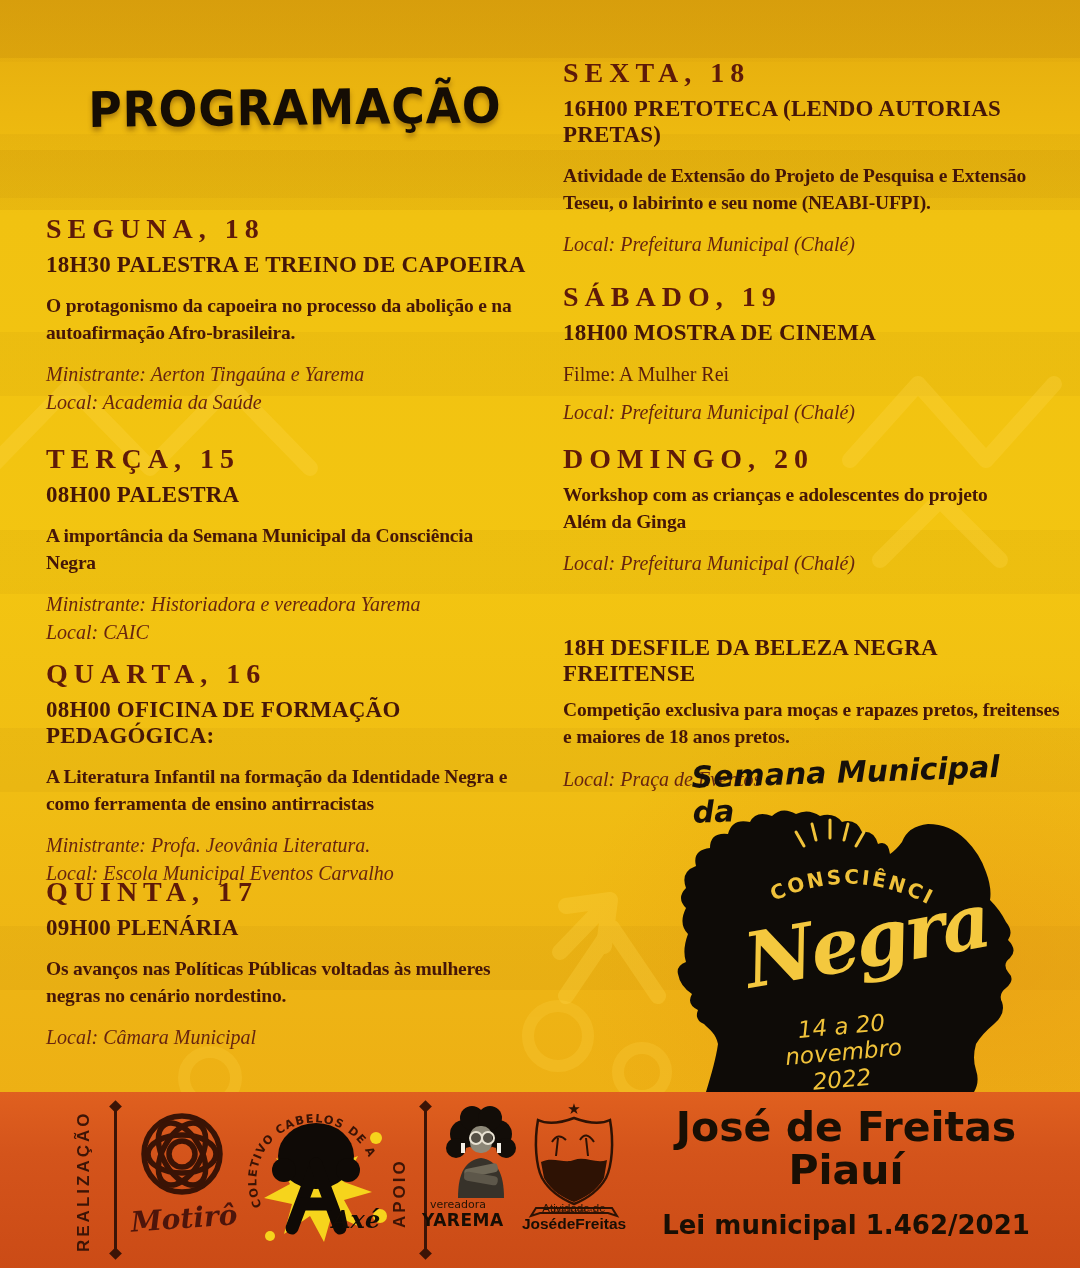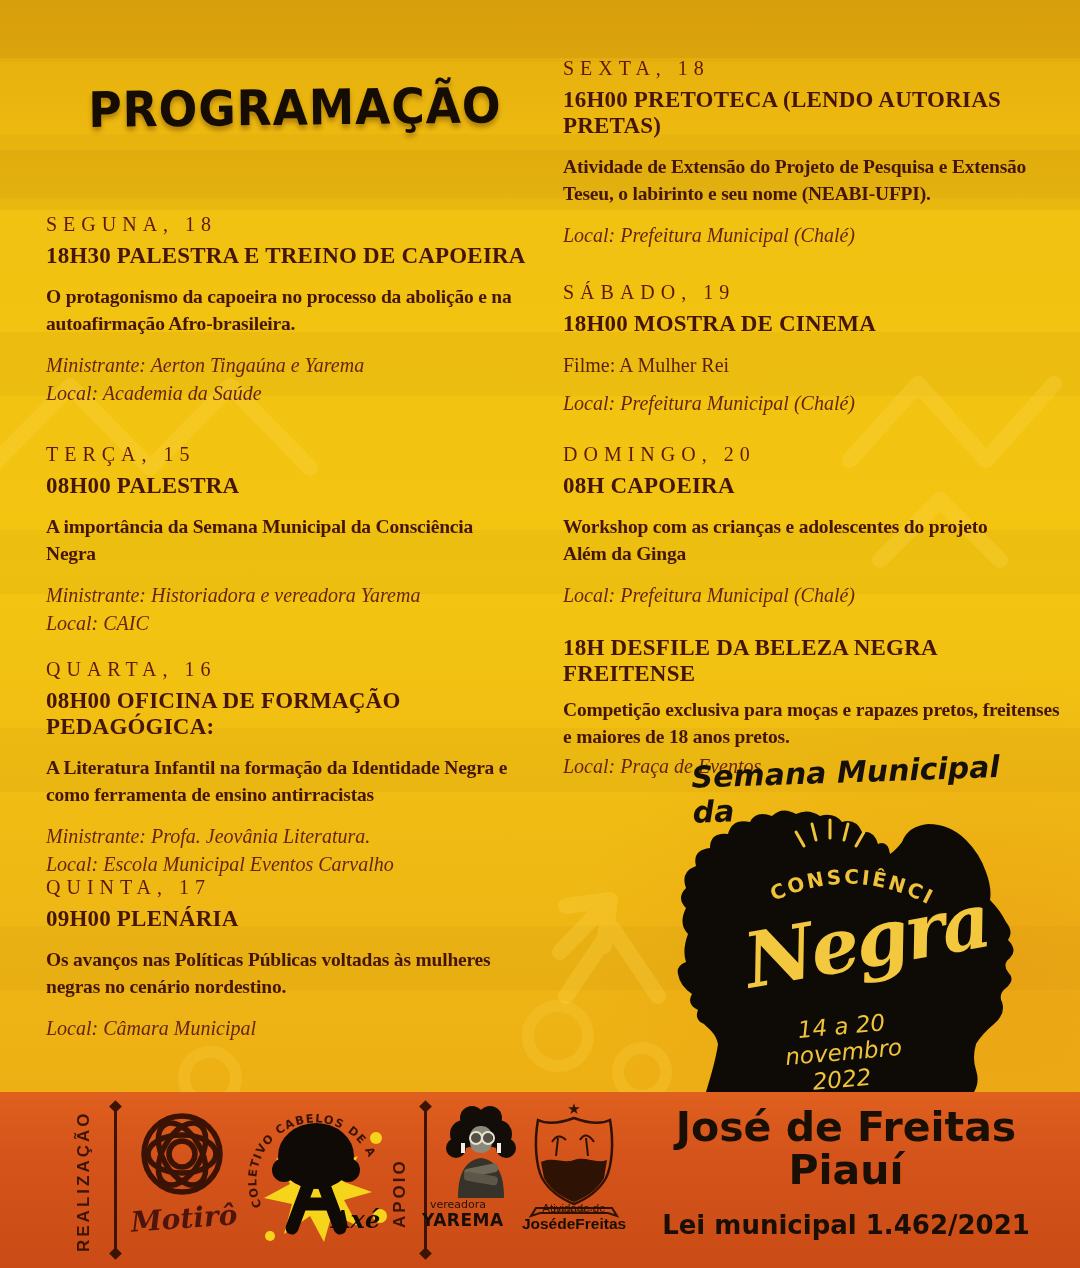--- a/index.html
+++ b/index.html
@@ -12,21 +12,21 @@
       linear-gradient(180deg,#e3aa0e 0%,#ecb70f 9%,#f1c211 17%,#f3c511 45%,#f0bd13 62%,#eeb414 78%,#eca915 100%); padding-left: 36px;}
   .pattern{position:absolute;inset:0;pointer-events:none;}
   .title{position:absolute;left:88px;top:82px;width:400px;
     font-family:"DejaVu Sans",sans-serif;font-weight:700;font-size:49px;letter-spacing:1px;
     color:#150d04;transform:scaleX(.93) rotate(-.6deg);transform-origin:left top;
     text-shadow:0 4px 5px rgba(70,35,0,.38);}
   .col{position:absolute;top:0;}
   .col-left{left:46px;width:492px;}
   .col-right{left:563px;width:502px;}
   .sec{position:absolute;left:0;width:100%;}
-  .day{margin:0 0 7px;font-size:20px;font-weight:400;letter-spacing:6px;color:#5e1a09;}
+  .day{margin:0 0 7px;font-size:28px;font-weight:700;letter-spacing:6px;color:#5e1a09;}
   .event{margin:0 0 15px;font-size:23px;font-weight:700;letter-spacing:.2px;color:#451608;}
   .body{margin:0 0 15px;font-size:19.5px;font-weight:700;line-height:1.36;color:#451608;letter-spacing:-.2px;}
   .meta{margin:0;font-size:20px;font-style:italic;line-height:1.38;color:#67250f;}
   .meta.plain{font-style:normal;color:#5b1f0c;}
   .w440{max-width:446px;} .w460{max-width:462px;}
   .kicker{position:absolute;left:692px;top:754px;width:330px;
     font-family:"DejaVu Sans",sans-serif;font-style:italic;font-weight:700;font-size:30px;
     color:#17100a;transform:rotate(-2deg);}
   .badge{position:absolute;left:676px;top:806px;width:340px;height:286px;}
   .footer{position:absolute;left:0;top:1092px;width:1080px;height:176px;
@@ -111,27 +111,26 @@
       <p class="meta">Local: Prefeitura Municipal (Chalé)</p>
     </section>
     <section class="sec" style="top:281px">
       <h2 class="day">SÁBADO, 19</h2>
       <p class="event">18H00 MOSTRA DE CINEMA</p>
       <p class="meta plain" style="margin-bottom:10px">Filme: A Mulher Rei</p>
       <p class="meta">Local: Prefeitura Municipal (Chalé)</p>
     </section>
     <section class="sec" style="top:443px">
       <h2 class="day">DOMINGO, 20</h2>
-      <p class="event">08H CAPOEIRA</p>
       <p class="body w460">Workshop com as crianças e adolescentes do projeto Além da Ginga</p>
       <p class="meta">Local: Prefeitura Municipal (Chalé)</p>
     </section>
     <section class="sec" style="top:635px">
       <p class="event" style="margin-bottom:10px">18H DESFILE DA BELEZA NEGRA FREITENSE</p>
-      <p class="body" style="margin-bottom:3px">Competição exclusiva para moças e rapazes pretos, freitenses e maiores de 18 anos pretos.</p>
+      <p class="body" style="margin-bottom:16px">Competição exclusiva para moças e rapazes pretos, freitenses e maiores de 18 anos pretos.</p>
       <p class="meta">Local: Praça de Eventos</p>
     </section>
   </div>
 
   <div class="kicker">Semana Municipal da</div>
 
   <svg class="badge" viewBox="0 0 340 286" width="340" height="286">
     <path fill="#0e0b07" d="
       M 30 286
       C 36 266 40 252 42 238

